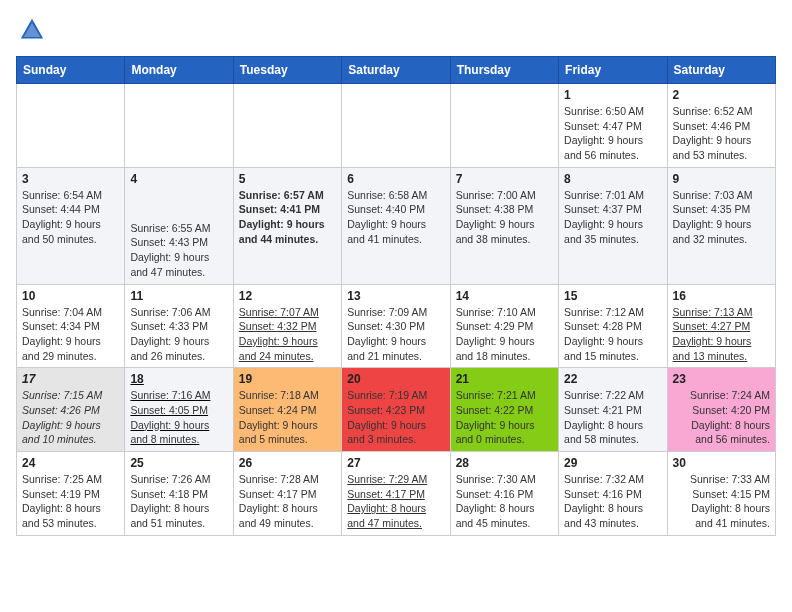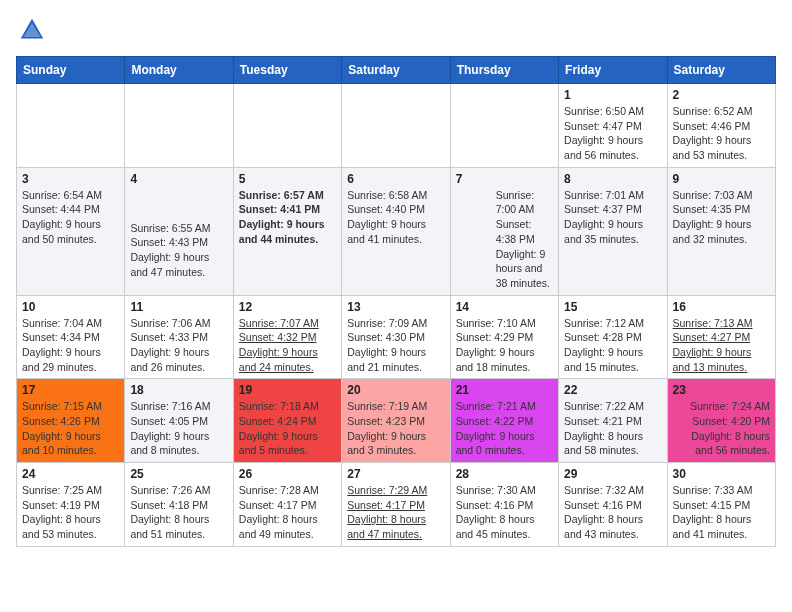--- a/index.html
+++ b/index.html
@@ -164,21 +164,21 @@
 Daylight: 9 hours and 44 minutes.</div>
         </td>
         <td style="background: rgb(242, 244, 248);">
           <div class="day-number">6</div>
           <div class="day-info" style="white-space: pre-line;">Sunrise: 6:58 AM
 Sunset: 4:40 PM
 Daylight: 9 hours and 41 minutes.</div>
         </td>
         <td style="background: rgb(242, 244, 248);">
           <div class="day-number">7</div>
-          <div class="day-info" style="white-space: pre-line; margin-left: 40px;">Sunrise: 7:00 AM
+          <div class="day-info" style="white-space: pre-line;">Sunrise: 7:00 AM
 Sunset: 4:38 PM
 Daylight: 9 hours and 38 minutes.</div>
         </td>
         <td style="background: rgb(242, 244, 248);">
           <div class="day-number">8</div>
           <div class="day-info" style="white-space: pre-line;">Sunrise: 7:01 AM
 Sunset: 4:37 PM
 Daylight: 9 hours and 35 minutes.</div>
         </td>
         <td style="background: rgb(242, 244, 248);">
@@ -226,57 +226,57 @@
 Daylight: 9 hours and 15 minutes.</div>
         </td>
         <td>
           <div class="day-number">16</div>
           <div class="day-info" style="white-space: pre-line; text-decoration: underline;">Sunrise: 7:13 AM
 Sunset: 4:27 PM
 Daylight: 9 hours and 13 minutes.</div>
         </td>
       </tr>
       <tr>
-        <td style="background: #f97316;">
+        <td style="background: #e5e5e5; font-style: italic;">
           <div class="day-number">17</div>
           <div class="day-info" style="white-space: pre-line;">Sunrise: 7:15 AM
 Sunset: 4:26 PM
 Daylight: 9 hours and 10 minutes.</div>
         </td>
-        <td style="background: rgb(242, 244, 248);">
+        <td style="background: rgb(242, 244, 248); text-decoration: underline;">
           <div class="day-number">18</div>
           <div class="day-info" style="white-space: pre-line;">Sunrise: 7:16 AM
 Sunset: 4:05 PM
 Daylight: 9 hours and 8 minutes.</div>
         </td>
-        <td style="background: #ef4444;">
+        <td style="background: #fdba74;">
           <div class="day-number">19</div>
           <div class="day-info" style="white-space: pre-line;">Sunrise: 7:18 AM
 Sunset: 4:24 PM
 Daylight: 9 hours and 5 minutes.</div>
         </td>
-        <td style="background: #fca5a5;">
+        <td style="background: #ef4444;">
           <div class="day-number">20</div>
           <div class="day-info" style="white-space: pre-line;">Sunrise: 7:19 AM
 Sunset: 4:23 PM
 Daylight: 9 hours and 3 minutes.</div>
         </td>
-        <td style="background: #d946ef;">
+        <td style="background: #84cc16;">
           <div class="day-number">21</div>
           <div class="day-info" style="white-space: pre-line;">Sunrise: 7:21 AM
 Sunset: 4:22 PM
 Daylight: 9 hours and 0 minutes.</div>
         </td>
         <td style="background: rgb(242, 244, 248);">
           <div class="day-number">22</div>
           <div class="day-info" style="white-space: pre-line;">Sunrise: 7:22 AM
 Sunset: 4:21 PM
 Daylight: 8 hours and 58 minutes.</div>
         </td>
-        <td style="background: #ec4899;">
+        <td style="background: #f9a8d4;">
           <div class="day-number">23</div>
           <div class="day-info" style="white-space: pre-line; text-align: right;">Sunrise: 7:24 AM
 Sunset: 4:20 PM
 Daylight: 8 hours and 56 minutes.</div>
         </td>
       </tr>
       <tr>
         <td>
           <div class="day-number">24</div>
           <div class="day-info" style="white-space: pre-line;">Sunrise: 7:25 AM
@@ -308,19 +308,19 @@
 Daylight: 8 hours and 45 minutes.</div>
         </td>
         <td>
           <div class="day-number">29</div>
           <div class="day-info" style="white-space: pre-line;">Sunrise: 7:32 AM
 Sunset: 4:16 PM
 Daylight: 8 hours and 43 minutes.</div>
         </td>
         <td>
           <div class="day-number">30</div>
-          <div class="day-info" style="white-space: pre-line;">Sunrise: 7:33 AM
+          <div class="day-info" style="white-space: pre-line; text-align: right;">Sunrise: 7:33 AM
 Sunset: 4:15 PM
 Daylight: 8 hours and 41 minutes.</div>
         </td>
       </tr>
     </tbody>
 </table>
 
 </body></html>

